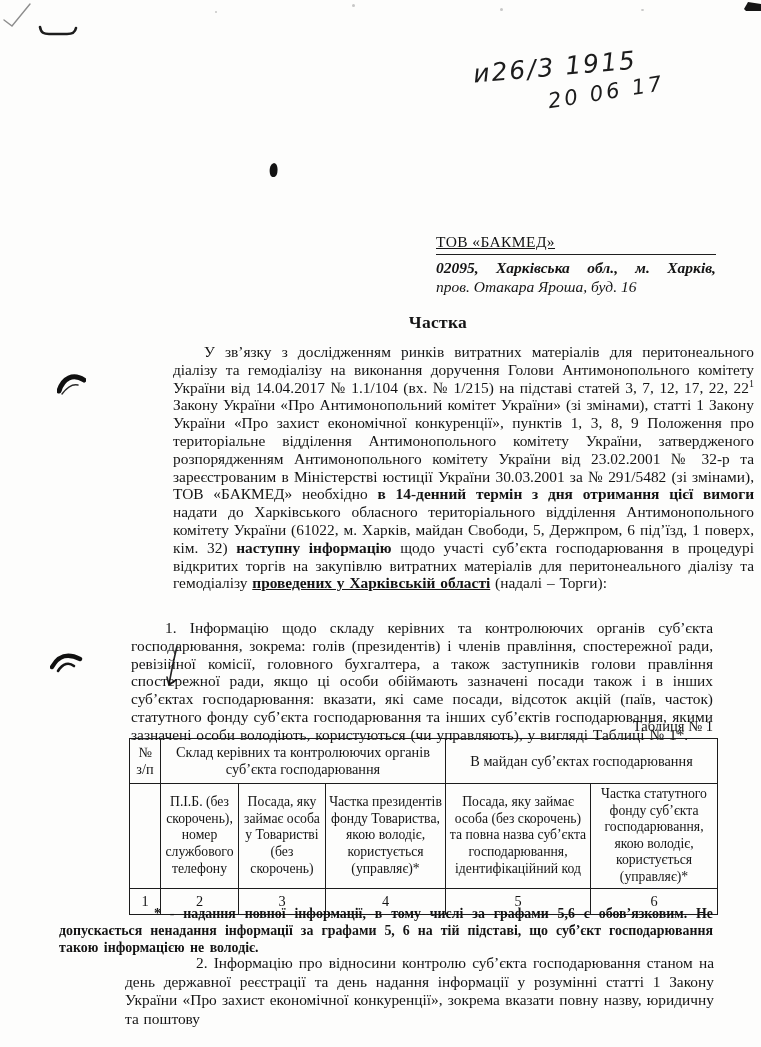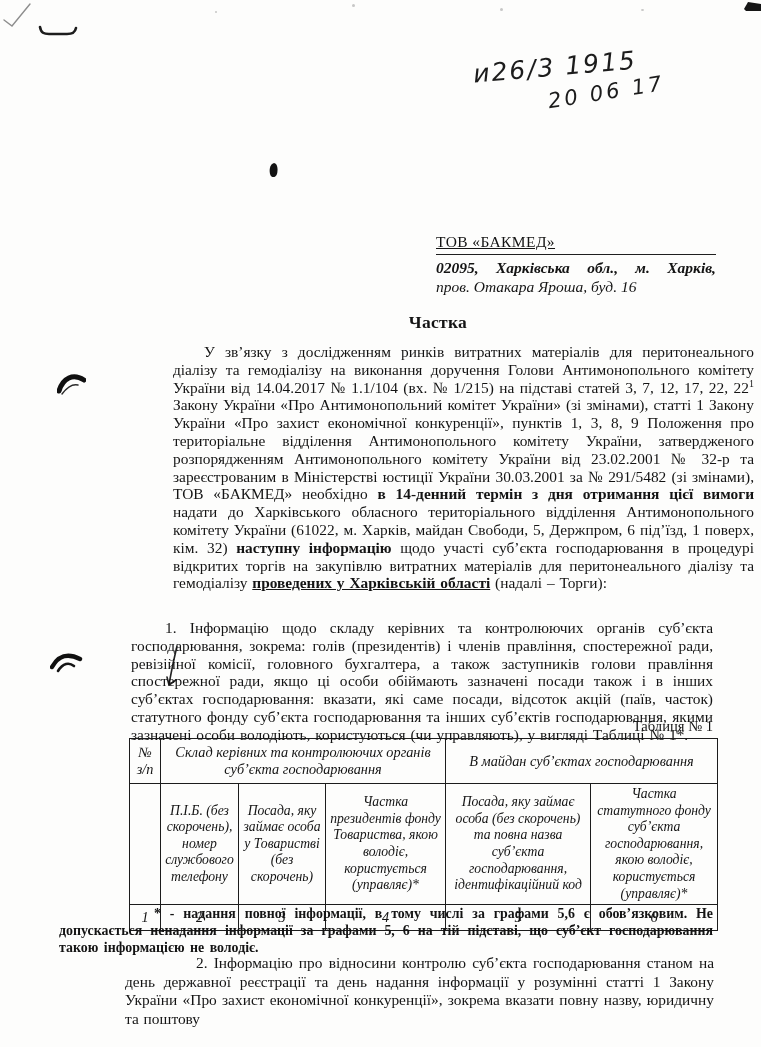--- a/index.html
+++ b/index.html
@@ -30,21 +30,21 @@
         word-spacing:1px;}
   .p-intro{left:133px;top:343px;width:581px;text-indent:31px;margin-left:40px;}
   .p-item1{left:131px;top:593px;width:582px;text-indent:34px;margin-top:26px;}
   .p-item2{left:125px;top:954px;width:589px;text-indent:71px;line-height:18.6px;}
   sup{font-size:10px;line-height:0;}
 
   .table-caption{position:absolute;left:413px;top:718px;width:300px;text-align:right;
     font-size:14.6px;}
 
   table.t1{position:absolute;left:129px;top:738px;width:588px;border-collapse:collapse;
-    table-layout:fixed;font-style:italic;}
+    table-layout:fixed;}
   table.t1 td{border:1.6px solid #1c1c1c;text-align:center;vertical-align:middle;
     padding:2px 3px;font-size:13.7px;line-height:16.6px;overflow:hidden;}
   tr.r1 td{height:40px;font-size:14.3px;}
   tr.r2 td{height:98px;}
   tr.r3 td{height:21px;font-size:14.3px;}
 
   .footnote{left:59px;top:906px;width:654px;font-weight:bold;font-size:13.9px;
     line-height:16.9px;text-indent:95px;word-spacing:2px;}
 
   .speck{position:absolute;background:#9a9a9a;opacity:.55;border-radius:50%;}

